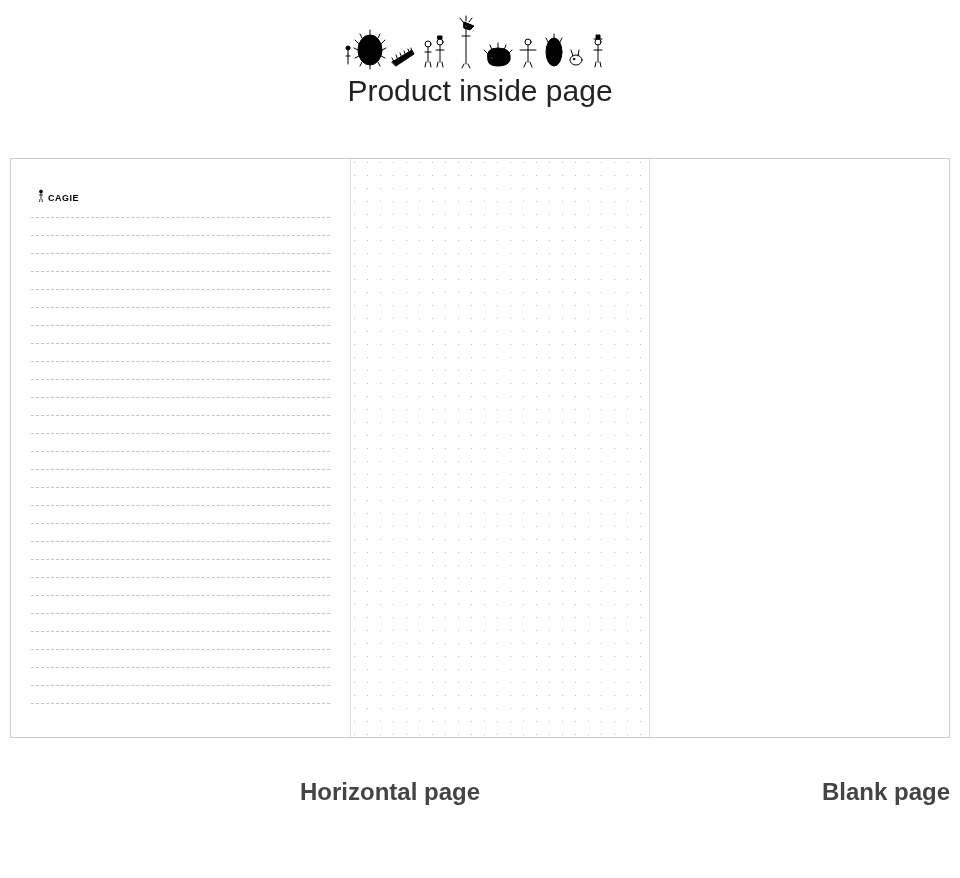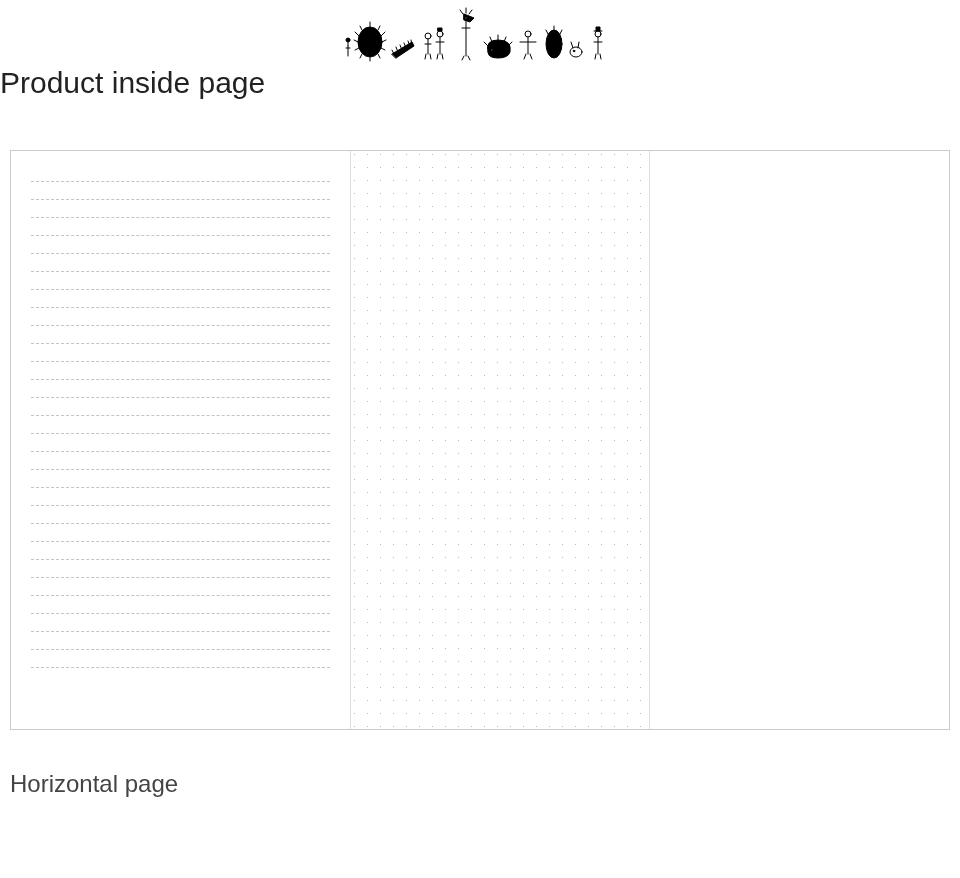--- a/index.html
+++ b/index.html
@@ -8,22 +8,22 @@
       box-sizing: border-box;
     }
     body {
       width: 960px;
       height: 878px;
       background: #ffffff;
       font-family: Arial, Helvetica, sans-serif;
       color: #222;
     }
     .header {
-      text-align: left;
-      padding-top: 2px;
+      text-align: center;
+      padding-top: 10px;
     }
     .doodle-row {
       display: flex;
       justify-content: center;
       align-items: flex-end;
       gap: 4px;
       height: 60px;
       margin-bottom: 2px;
     }
     .doodle-row svg {
@@ -79,23 +79,23 @@
       background-image: radial-gradient(circle, #b8b8b8 0.7px, transparent 0.7px);
       background-size: 13px 13px;
       background-position: 10px 10px;
     }
     .labels-row {
       display: flex;
       margin: 40px 10px 0 10px;
     }
     .label-cell {
       flex: 1;
-      text-align: left;
+      text-align: right;
       font-size: 24px;
-      font-weight: 400;
+      font-weight: 700;
       color: #444;
     }
   </style>
 </head>
 <body>
 
 <div class="header">
   <div class="doodle-row">
     <svg width="280" height="58" viewBox="0 0 280 58">
       <g stroke="#000" stroke-width="1" fill="none" stroke-linecap="round">
@@ -138,20 +138,29 @@
         <path d="M254,27 L262,27 M256,27 L256,23 L260,23 L260,27" fill="#000"></path>
         <path d="M258,33 L258,50 M254,38 L262,38 M256,50 L255,55 M260,50 L261,55"></path>
       </g>
     </svg>
   </div>
   <div class="title">Product inside page</div>
 </div>
 
 <div class="pages-container">
   <div class="page page-lined">
+    <div class="brand-row">
+      <svg class="brand-icon" viewBox="0 0 8 14">
+        <g stroke="#000" stroke-width="0.8" fill="none">
+          <circle cx="4" cy="2.5" r="1.5" fill="#000"></circle>
+          <path d="M4,4 L4,10 M2,6 L6,6 M3,10 L2.5,13 M5,10 L5.5,13"></path>
+        </g>
+      </svg>
+      <span class="brand-text">CAGIE</span>
+    </div>
     <div class="hline"></div>
     <div class="hline"></div>
     <div class="hline"></div>
     <div class="hline"></div>
     <div class="hline"></div>
     <div class="hline"></div>
     <div class="hline"></div>
     <div class="hline"></div>
     <div class="hline"></div>
     <div class="hline"></div>
@@ -173,13 +182,14 @@
     <div class="hline"></div>
     <div class="hline"></div>
     <div class="hline"></div>
   </div>
   <div class="page page-dots"></div>
   <div class="page"></div>
 </div>
 
 <div class="labels-row">
   <div class="label-cell">Horizontal page</div>
+  <div class="label-cell">Blank  page</div>
 </div>
 
 </body></html>

